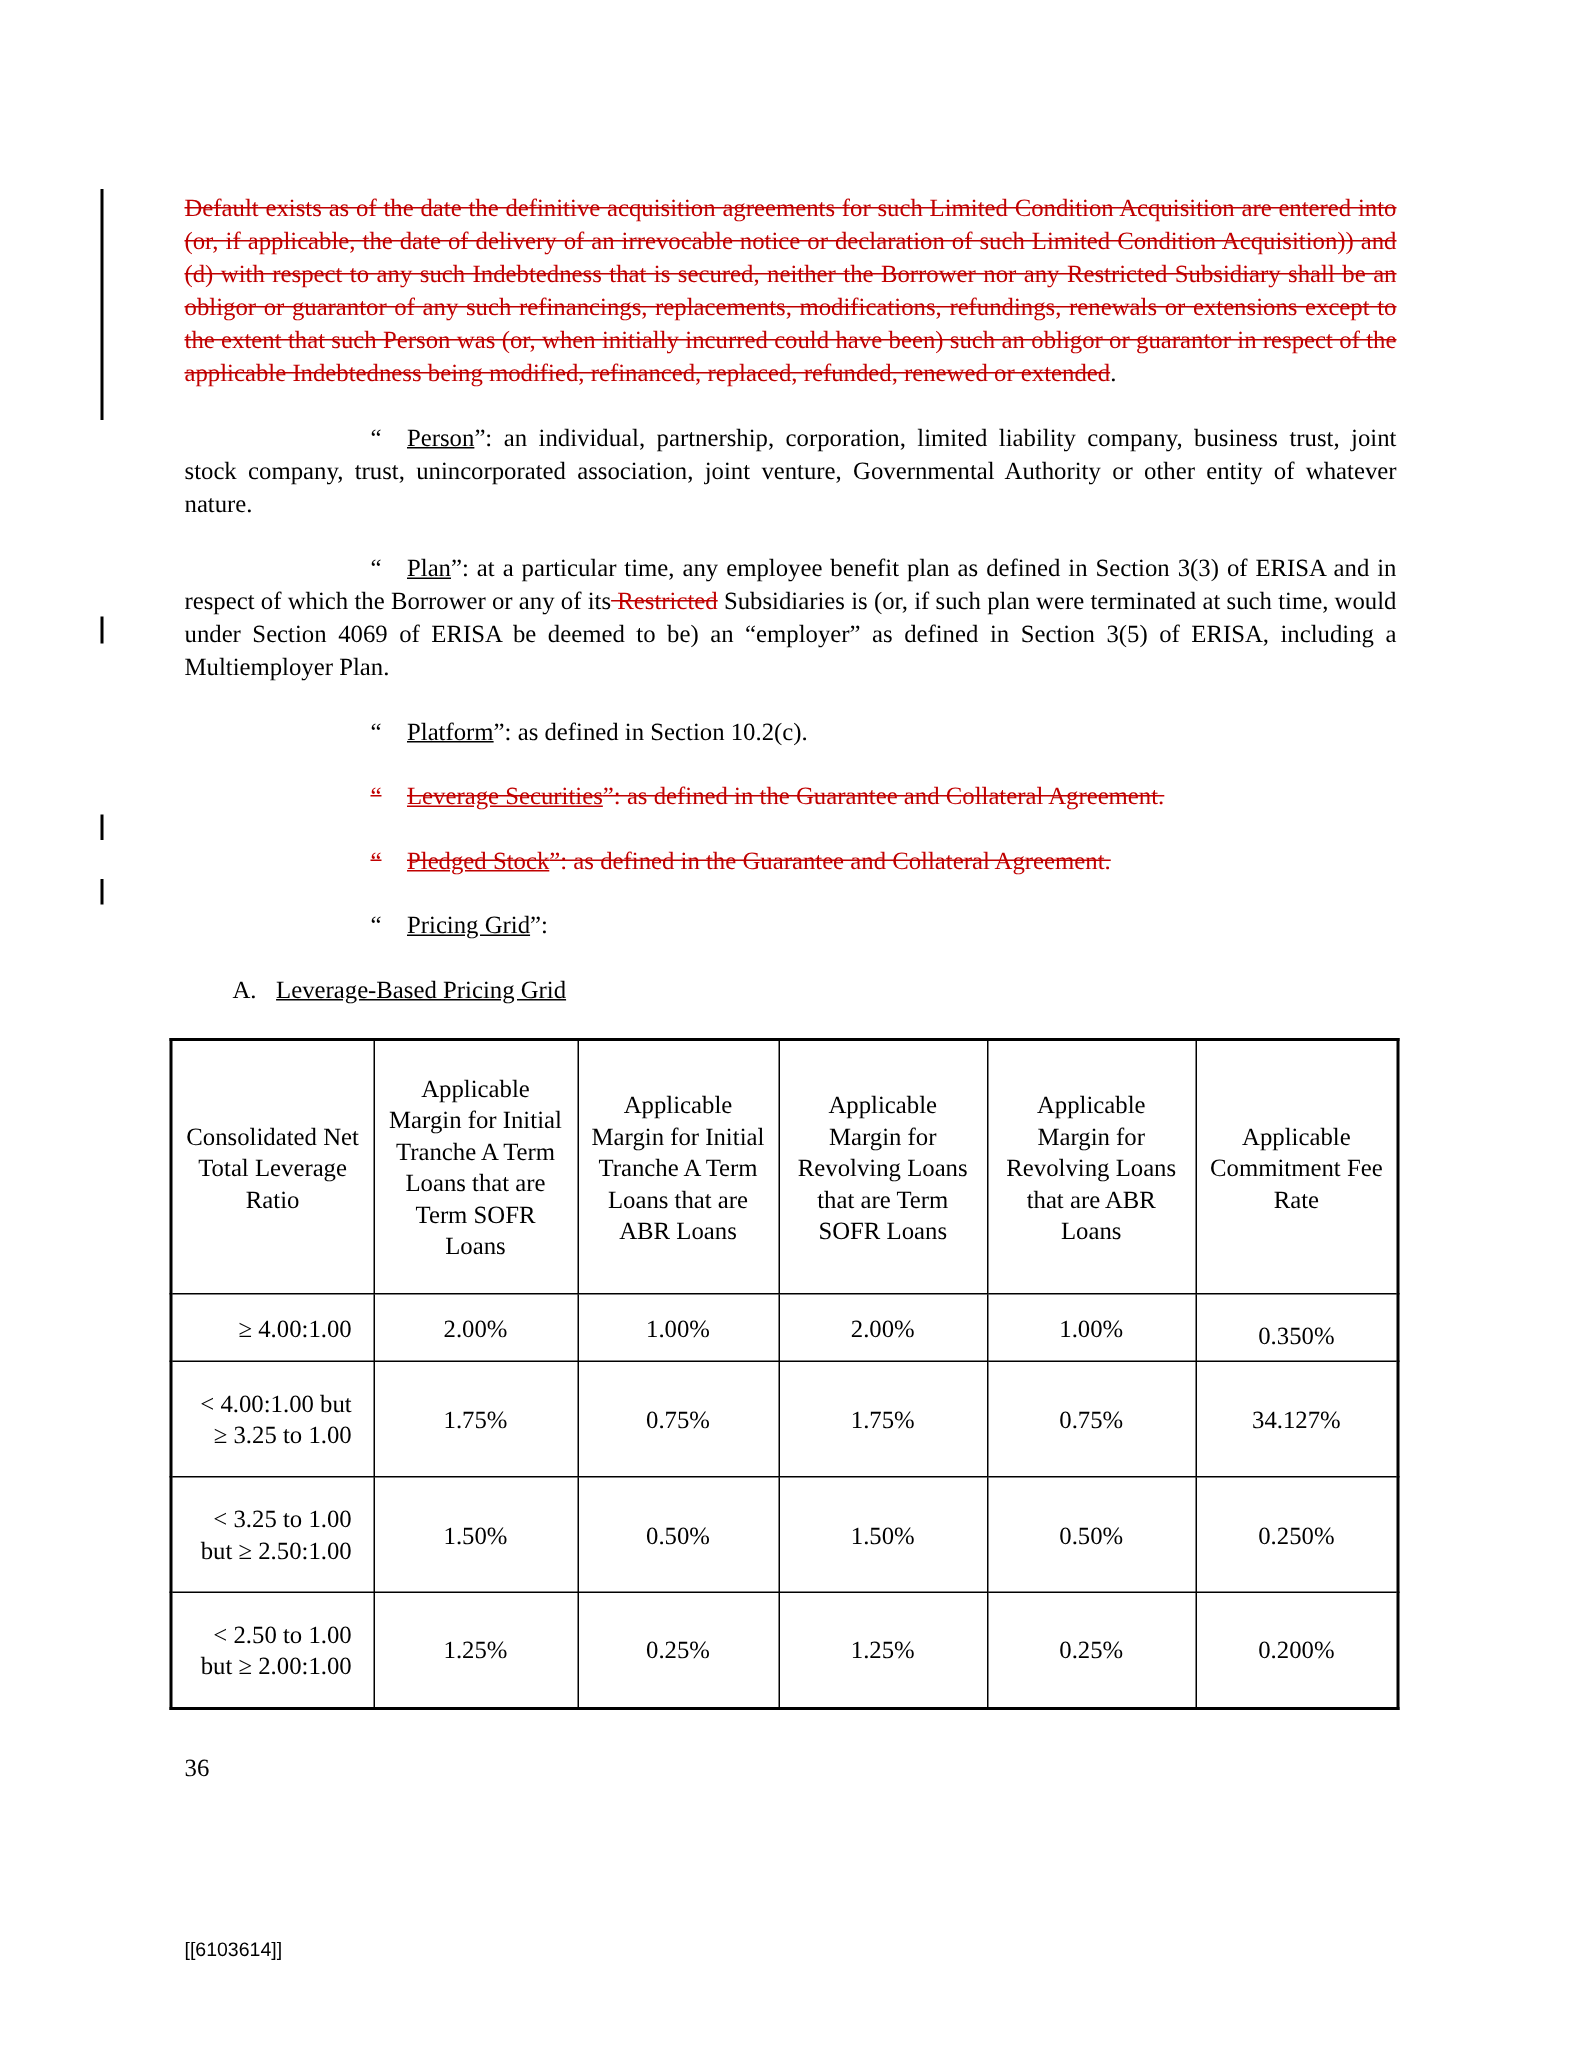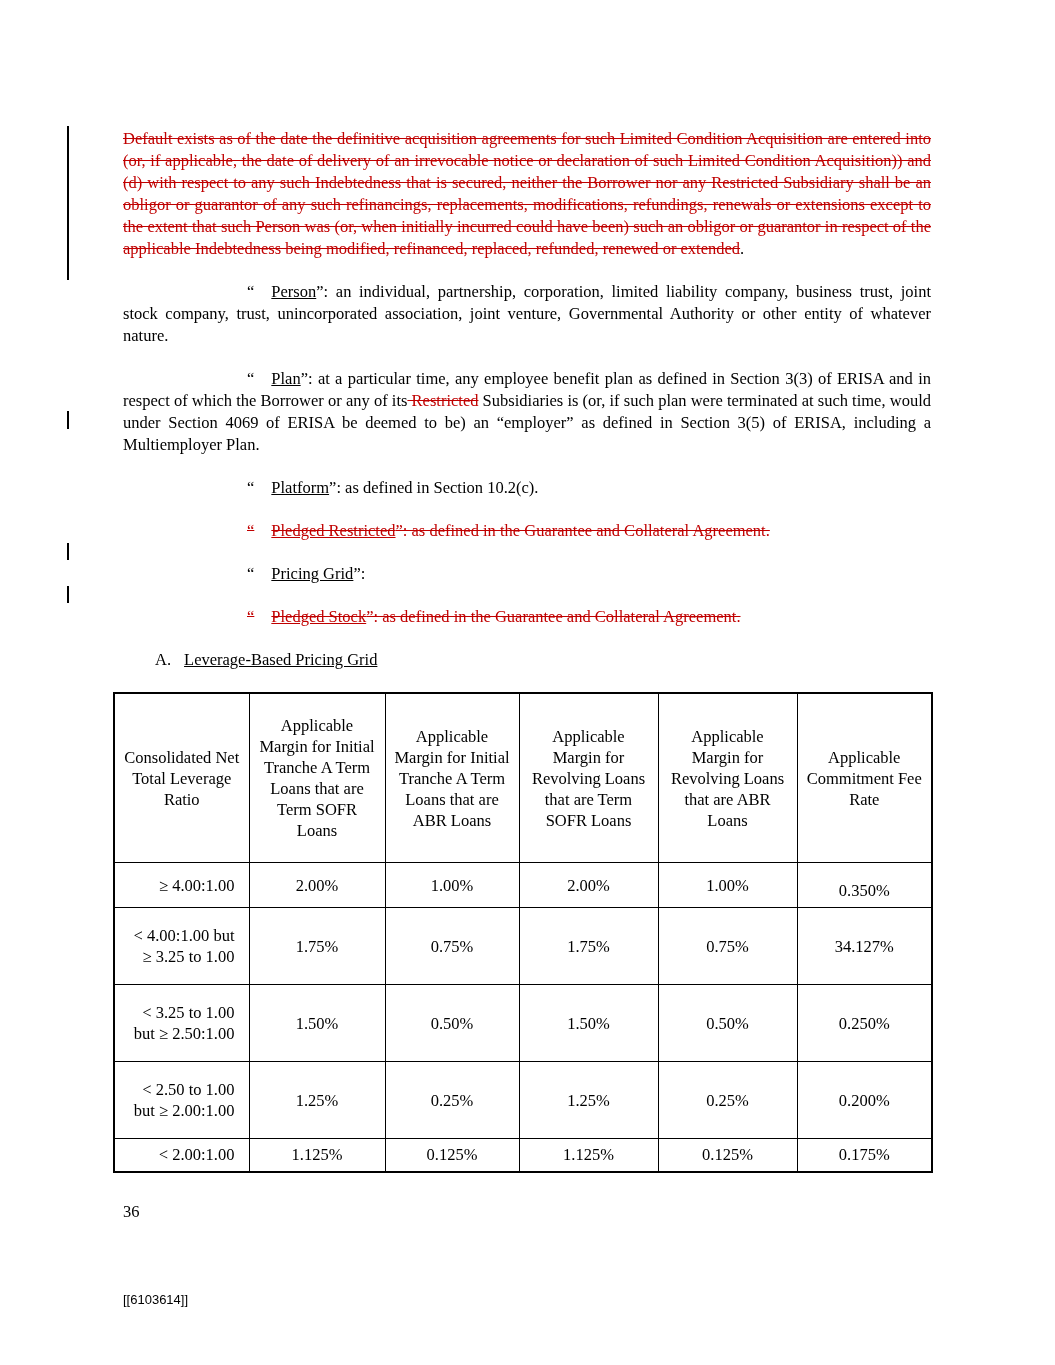--- a/index.html
+++ b/index.html
@@ -104,25 +104,25 @@
   <div class="content">
 
     <p class="para"><span class="del">Default exists as of the date the definitive acquisition agreements for such Limited Condition Acquisition are entered into (or, if applicable, the date of delivery of an irrevocable notice or declaration of such Limited Condition Acquisition)) and (d) with respect to any such Indebtedness that is secured, neither the Borrower nor any Restricted Subsidiary shall be an obligor or guarantor of any such refinancings, replacements, modifications, refundings, renewals or extensions except to the extent that such Person was (or, when initially incurred could have been) such an obligor or guarantor in respect of the applicable Indebtedness being modified, refinanced, replaced, refunded, renewed or extended</span><span>.</span></p>
 
     <p class="para indent"><span>“</span><span class="term">Person</span><span>”:  an individual, partnership, corporation, limited liability company, business trust, joint stock company, trust, unincorporated association, joint venture, Governmental Authority or other entity of whatever nature.</span></p>
 
     <p class="para indent"><span>“</span><span class="term">Plan</span><span>”:  at a particular time, any employee benefit plan as defined in Section 3(3) of ERISA and in respect of which the Borrower or any of its</span><span class="del"> Restricted</span><span> Subsidiaries is (or, if such plan were terminated at such time, would under Section 4069 of ERISA be deemed to be) an “employer” as defined in Section 3(5) of ERISA, including a Multiemployer Plan.</span></p>
 
     <p class="para indent"><span>“</span><span class="term">Platform</span><span>”: as defined in Section 10.2(c).</span></p>
 
-    <p class="para indent"><span class="del"><span>“</span><span class="term">Pledged Restricted</span><span>”:  as defined in the Guarantee and Collateral Agreement.</span></span></p>
+    <p class="para indent"><span class="del"><span>“</span><span class="term">Leverage Securities</span><span>”:  as defined in the Guarantee and Collateral Agreement.</span></span></p>
+
+    <p class="para indent"><span class="del"><span>“</span><span class="term">Pledged Stock</span><span>”:  as defined in the Guarantee and Collateral Agreement.</span></span></p>
 
     <p class="para indent"><span>“</span><span class="term">Pricing Grid</span><span>”:</span></p>
-
-    <p class="para indent"><span class="del"><span>“</span><span class="term">Pledged Stock</span><span>”:  as defined in the Guarantee and Collateral Agreement.</span></span></p>
 
     <p class="para section-heading"><span>A.</span><span class="term heading-title">Leverage-Based Pricing Grid</span></p>
 
     <table class="pricing-table">
       <colgroup>
         <col style="width:135px">
           <col style="width:136px">
           <col style="width:134px">
         <col style="width:139px">
           <col style="width:139px">
@@ -164,28 +164,20 @@
           <td>0.250%</td>
         </tr>
         <tr class="r4">
           <td class="ratio-cell">&lt; 2.50 to 1.00 but ≥ 2.00:1.00</td>
           <td>1.25%</td>
           <td>0.25%</td>
           <td>1.25%</td>
           <td>0.25%</td>
           <td>0.200%</td>
         </tr>
-        <tr class="r5">
-          <td class="ratio-cell">&lt; 2.00:1.00</td>
-          <td>1.125%</td>
-          <td>0.125%</td>
-          <td>1.125%</td>
-          <td>0.125%</td>
-          <td>0.175%</td>
-        </tr>
       </tbody>
     </table>
 
     <div class="page-number">36</div>
   </div>
 
   <div class="doc-footer">[[6103614]]</div>
 </div>
 
 </body></html>

